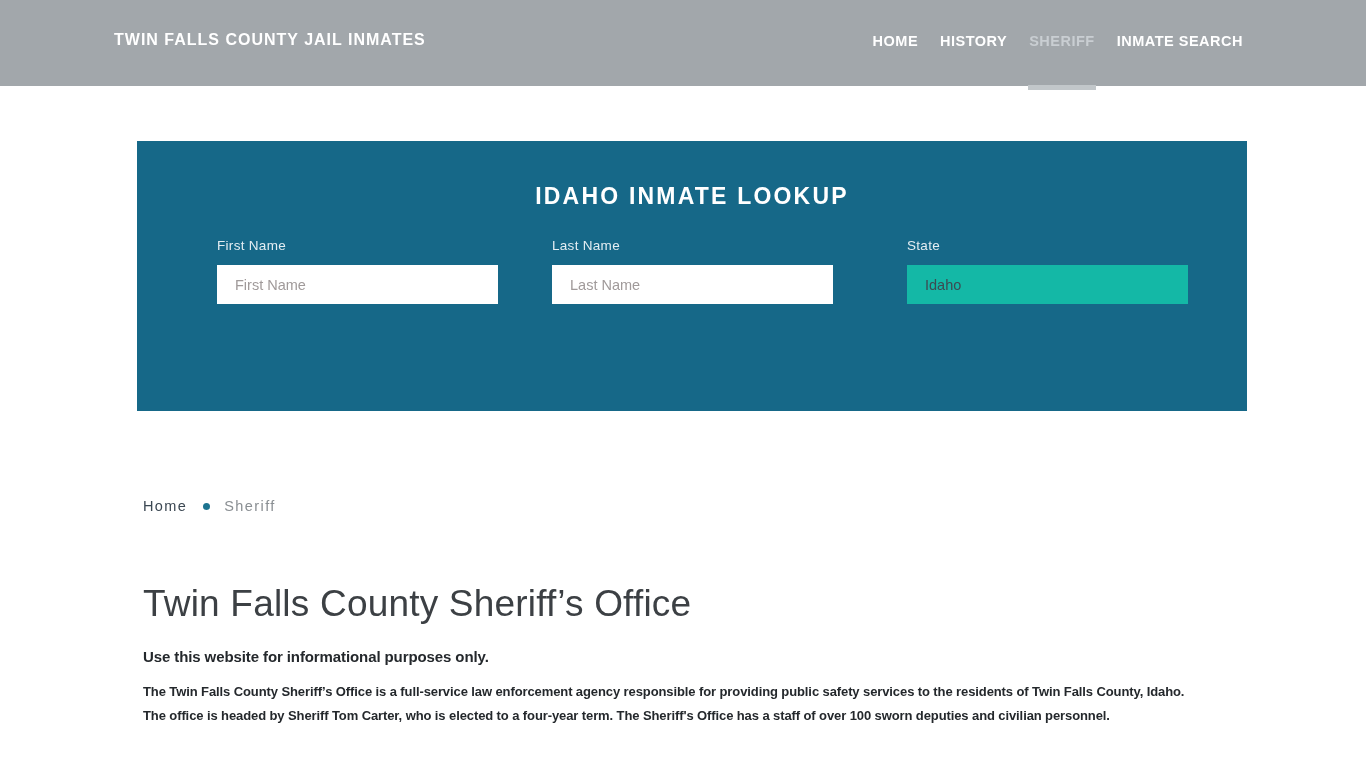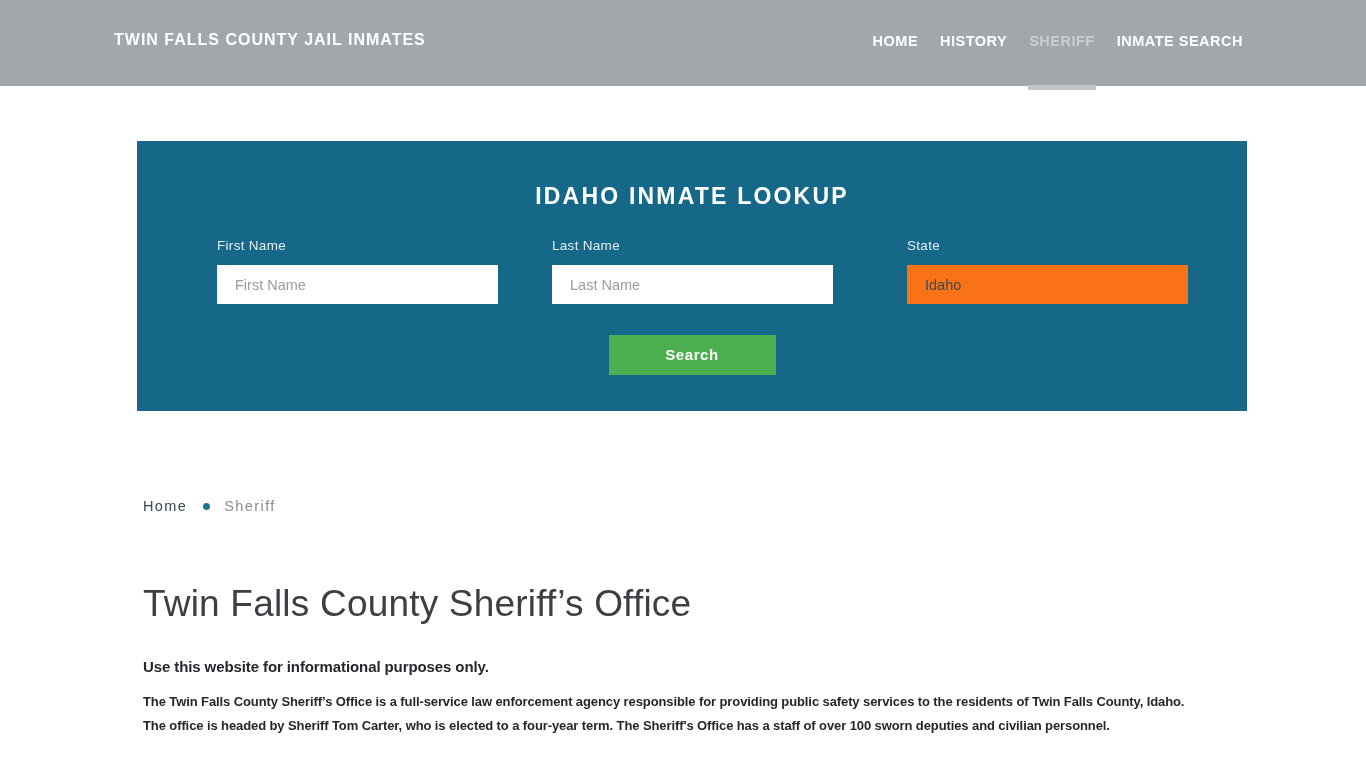--- a/index.html
+++ b/index.html
@@ -131,21 +131,21 @@
     color: #9b9b9b;
     font-family: "Liberation Sans", sans-serif;
   }
 
   .field-input::placeholder { color: #a09a9a; opacity: 1; }
 
   .field-select {
     display: block;
     width: 100%;
     height: 39px;
-    background: #f97316;
+    background: #14b8a6;
     border: none;
     outline: none;
     padding: 0 18px;
     font-size: 14.5px;
     color: #3d4a52;
     font-family: "Liberation Sans", sans-serif;
     -webkit-appearance: none;
     appearance: none;
     border-radius: 0;
   }
@@ -208,21 +208,21 @@
   .page-title {
     margin-top: 69px;
     font-size: 37px;
     font-weight: normal;
     color: #3c4044;
     letter-spacing: 0.2px;
     font-family: "Liberation Sans", sans-serif;
   }
 
   .lead {
-    margin-top: 33px;
+    margin-top: 23px;
     font-size: 15px;
     font-weight: bold;
     color: #24282c;
     letter-spacing: -0.1px;
     font-family: "Liberation Sans Narrow", "Liberation Sans", sans-serif;
   }
 
   .body-para {
     margin-top: 15px;
     font-size: 13px;
@@ -274,23 +274,20 @@
 
     <div class="field field-state">
       <label class="field-label">State</label>
       <select class="field-select">
         <option>Idaho</option>
       </select>
     </div>
 
   </div>
 
-  <div class="search-btn-wrap">
-    <button class="search-btn">Search</button>
-  </div>
 </section>
 
 <main class="content">
 
   <div class="breadcrumb">
     <a class="crumb-home">Home</a>
     <span class="crumb-sep"></span>
     <span class="crumb-current">Sheriff</span>
   </div>
 

